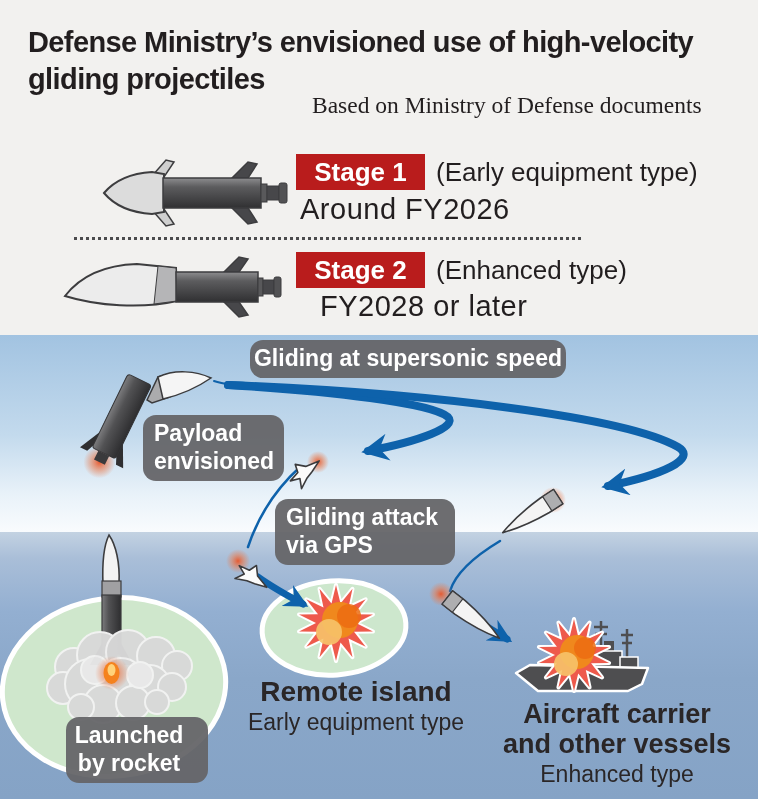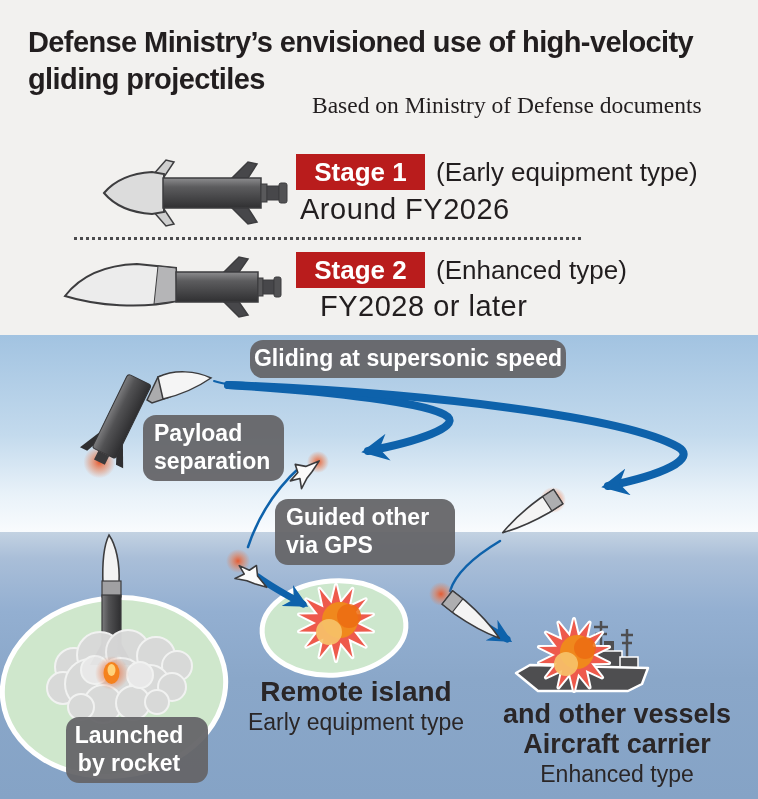--- a/index.html
+++ b/index.html
@@ -229,35 +229,35 @@
       <circle cx="585" cy="313" r="11" fill="#ec6c12" opacity="0.85"></circle>
       <circle cx="566" cy="329" r="12" fill="#f6c36a" opacity="0.9"></circle>
     </g>
   </svg>
 
   <div class="glabel gl-gliding">
     <span>Gliding at supersonic speed</span>
   </div>
   <div class="glabel gl-payload">
     <div>Payload</div>
-    <div>separation</div>
+    <div>envisioned</div>
   </div>
   <div class="glabel gl-guided">
-    <div>Guided other</div>
+    <div>Gliding attack</div>
     <div>via GPS</div>
   </div>
   <div class="glabel gl-launched">
     <div>Launched</div>
     <div>by rocket</div>
   </div>
 
   <div class="target tg-remote">
     <div class="name">Remote island</div>
     <div class="sub">Early equipment type</div>
   </div>
   <div class="target tg-carrier">
     <div class="name">
+      <div>Aircraft carrier</div>
       <div>and other vessels</div>
-      <div>Aircraft carrier</div>
     </div>
     <div class="sub">Enhanced type</div>
   </div>
 </div>
 
 </body></html>

